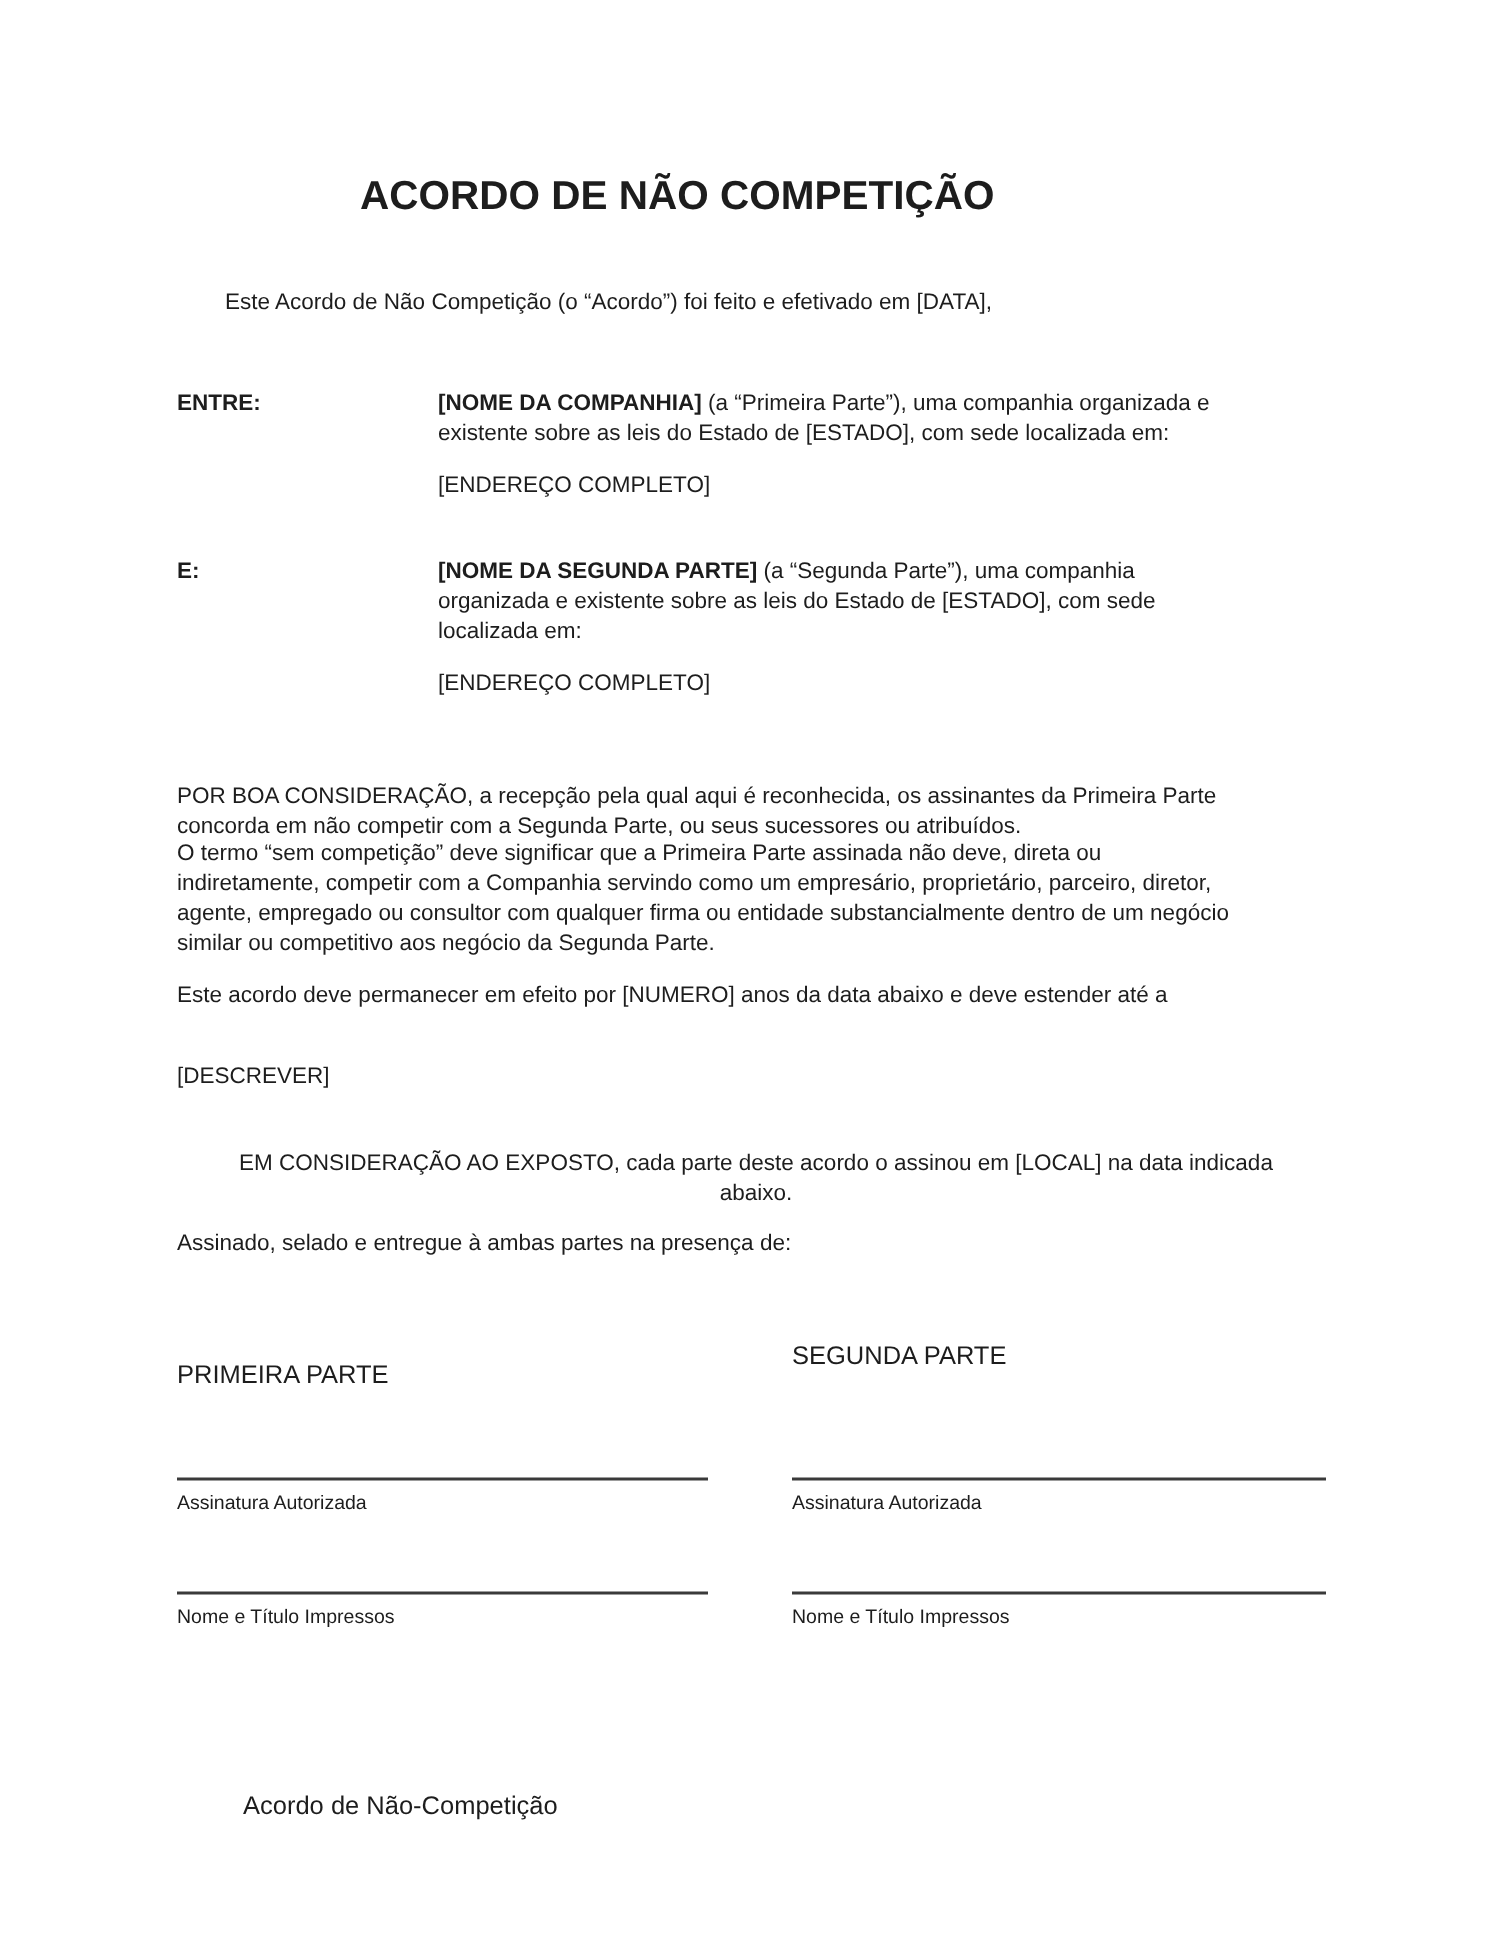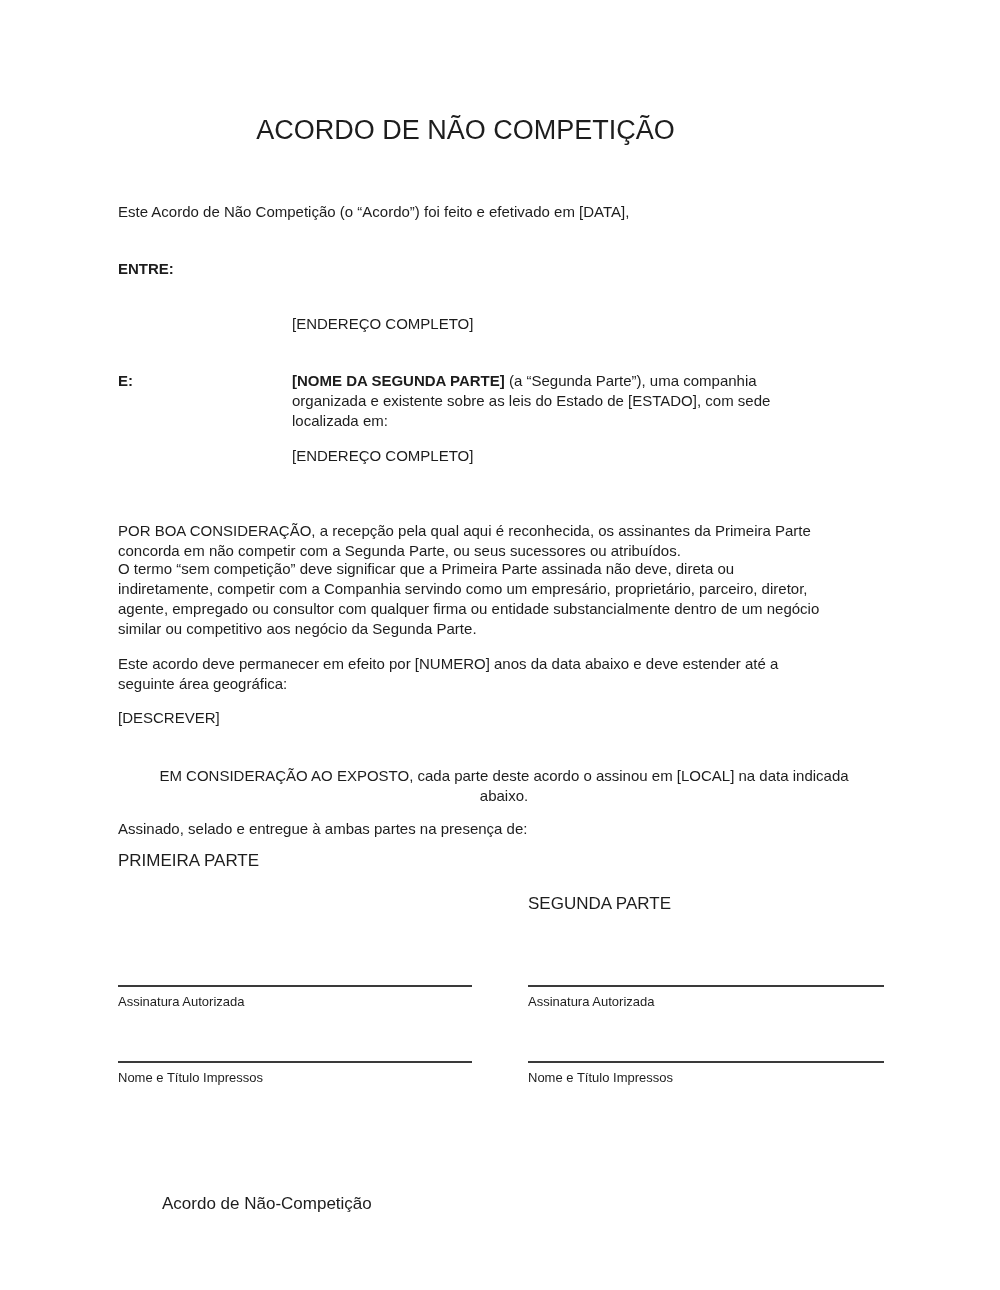--- a/index.html
+++ b/index.html
@@ -14,26 +14,26 @@
     background: #ffffff;
     color: #1d1d1d;
     font-family: "Liberation Sans", "DejaVu Sans", sans-serif;
     font-size: 15px;
     line-height: 20px;
     overflow: hidden;
   }
   .abs { position: absolute; }
   .doc-title {
     top: 114px;
-    left: 14px;
+    left: 0;
     width: 903px;
     text-align: center;
     font-size: 27px;
     line-height: 32px;
-    font-weight: normal;
+    font-weight: bold;
   }
   .margin-left { left: 118px; }
   .body-col { left: 118px; width: 772px; }
   .indent-col { left: 292px; }
   .party-label { font-weight: bold; }
   .party-name { font-weight: bold; }
   .party-desc-1 { width: 600px; }
   .party-desc-2 { width: 560px; }
   .sig-header {
     font-size: 17px;
@@ -55,23 +55,27 @@
     margin-left: 44px;
   }
 </style>
 </head>
 <body>
 
 <div class="page">
 
   <div class="abs doc-title">ACORDO DE NÃO COMPETIÇÃO</div>
 
-  <div class="abs margin-left" style="top:202px;">Este Acordo de Não Competição (o “Acordo”) foi feito e efetivado em [DATA],</div>
+  <div class="abs margin-left" style="top:192px;margin-left:32px;">Este Acordo de Não Competição (o “Acordo”) foi feito e efetivado em [DATA],</div>
 
   <div class="abs margin-left party-label" style="top:259px;">ENTRE:</div>
+  <div class="abs indent-col party-desc-1" style="top:259px;">
+    <div><span class="party-name">[NOME DA COMPANHIA]</span> <span>(a “Primeira Parte”), uma companhia organizada e</span></div>
+    <div>existente sobre as leis do Estado de [ESTADO], com sede localizada em:</div>
+  </div>
   <div class="abs indent-col" style="top:314px;">[ENDEREÇO COMPLETO]</div>
 
   <div class="abs margin-left party-label" style="top:371px;">E:</div>
   <div class="abs indent-col party-desc-2" style="top:371px;">
     <div><span class="party-name">[NOME DA SEGUNDA PARTE]</span> <span>(a “Segunda Parte”), uma companhia</span></div>
     <div>organizada e existente sobre as leis do Estado de [ESTADO], com sede</div>
     <div>localizada em:</div>
   </div>
   <div class="abs indent-col" style="top:446px;">[ENDEREÇO COMPLETO]</div>
 
@@ -82,33 +86,32 @@
 
   <div class="abs body-col" style="top:559px;">
     <div>O termo “sem competição” deve significar que a Primeira Parte assinada não deve, direta ou</div>
     <div>indiretamente, competir com a Companhia servindo como um empresário, proprietário, parceiro, diretor,</div>
     <div>agente, empregado ou consultor com qualquer firma ou entidade substancialmente dentro de um negócio</div>
     <div>similar ou competitivo aos negócio da Segunda Parte.</div>
   </div>
 
   <div class="abs body-col" style="top:654px;">
     <div>Este acordo deve permanecer em efeito por [NUMERO] anos da data abaixo e deve estender até a</div>
-    <div>seguinte área geográfica:</div>
   </div>
 
   <div class="abs margin-left" style="top:708px;">[DESCREVER]</div>
 
   <div class="abs body-col" style="top:766px;text-align:center;">
     <div>EM CONSIDERAÇÃO AO EXPOSTO, cada parte deste acordo o assinou em [LOCAL] na data indicada</div>
     <div>abaixo.</div>
   </div>
 
   <div class="abs margin-left" style="top:819px;">Assinado, selado e entregue à ambas partes na presença de:</div>
 
-  <div class="abs col-a sig-header" style="top:850px;">PRIMEIRA PARTE</div>
+  <div class="abs col-a sig-header" style="top:906px;">PRIMEIRA PARTE</div>
   <div class="abs col-b sig-header" style="top:893px;">SEGUNDA PARTE</div>
 
   <div class="abs col-a sig-rule" style="top:985px;"></div>
   <div class="abs col-b sig-rule" style="top:985px;"></div>
 
   <div class="abs col-a sig-label" style="top:991px;">Assinatura Autorizada</div>
   <div class="abs col-b sig-label" style="top:991px;">Assinatura Autorizada</div>
 
   <div class="abs col-a sig-rule" style="top:1061px;"></div>
   <div class="abs col-b sig-rule" style="top:1061px;"></div>

